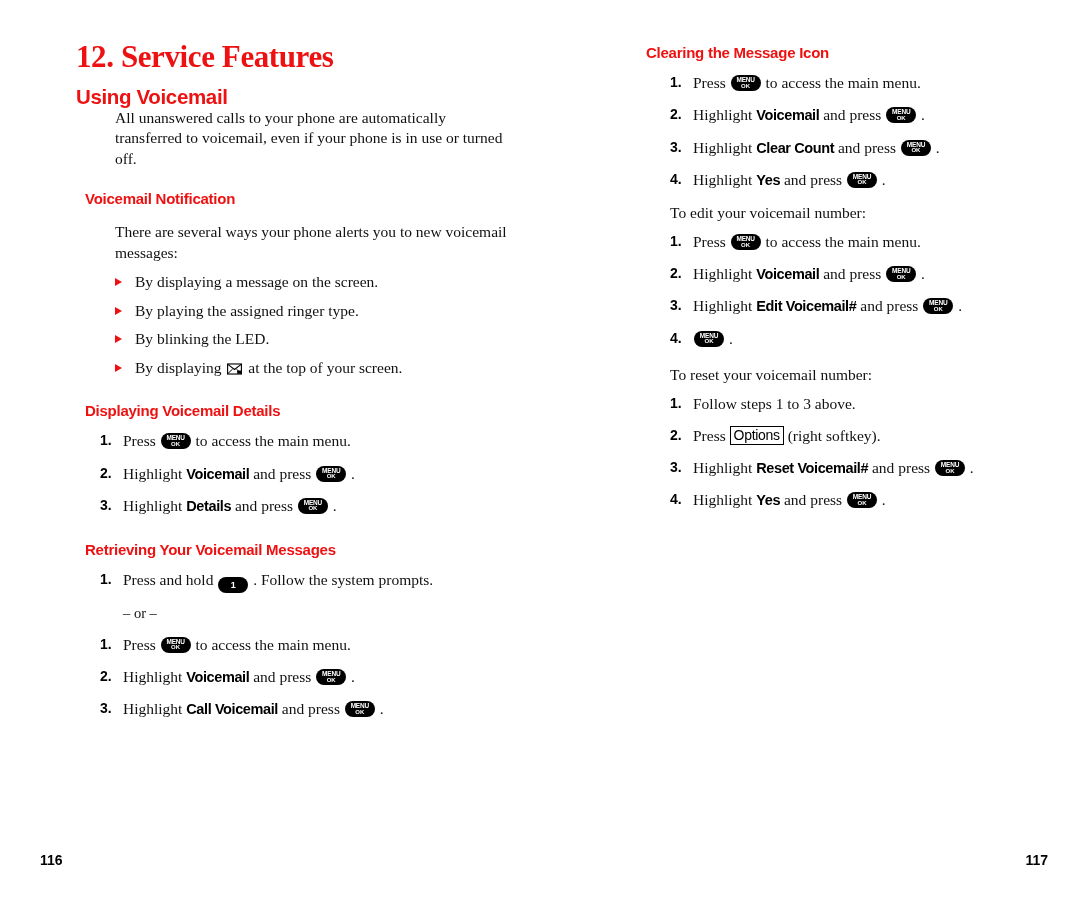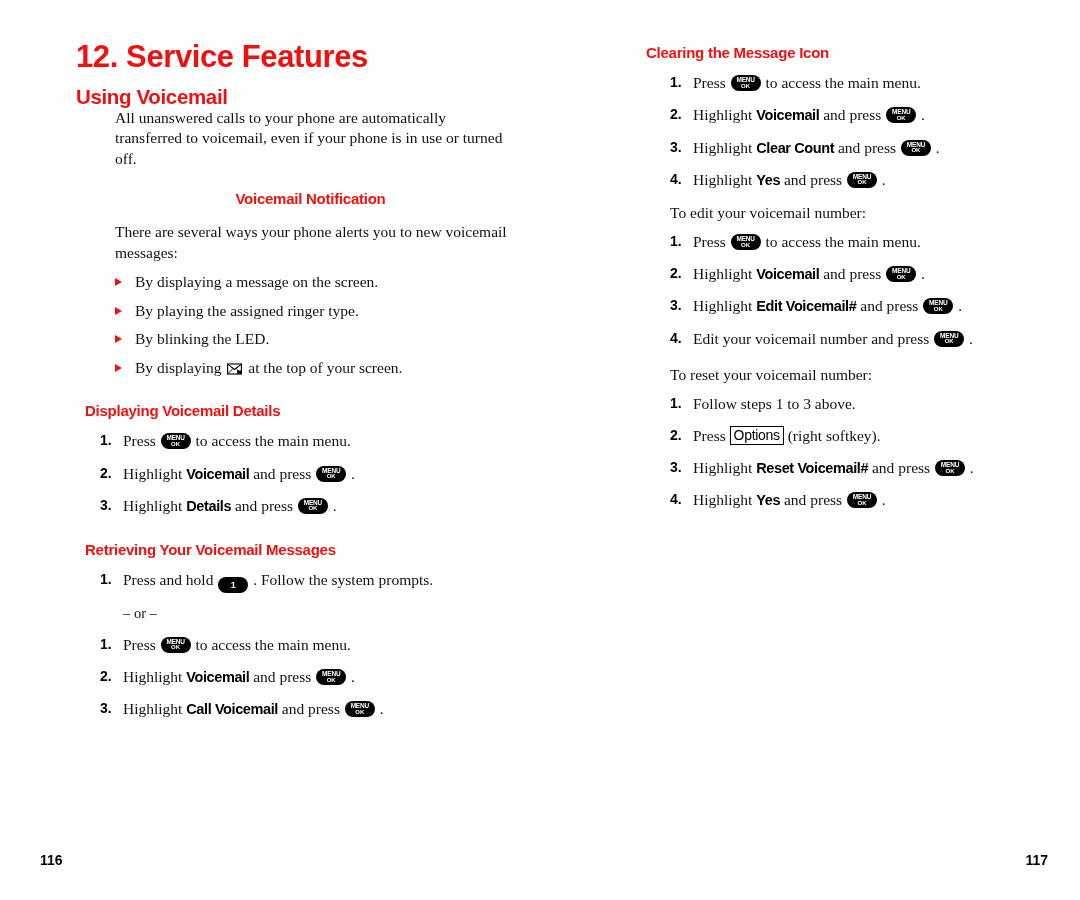--- a/index.html
+++ b/index.html
@@ -24,21 +24,21 @@
   .col {
     position: absolute;
     top: 0;
     box-sizing: border-box;
   }
   .col-left  { left: 76px;  width: 460px; }
   .col-right { left: 620px; width: 450px; margin-left: 26px; }
 
   
   .chapter-title {
-    font-family: Liberation Sans, sans-serif;
+    font-family: Liberation Serif, serif;
     font-weight: bold;
     font-size: 31px;
     color: #ee1111;
     letter-spacing: -0.4px;
     margin: 0;
     padding-top: 41px;
     line-height: 1.05;
   }
   .h1 {
     font-family: "Liberation Sans", sans-serif;
@@ -211,21 +211,21 @@
 <div class="page">
 
   <div class="col col-left">
 
     <h1 class="chapter-title">12. Service Features</h1>
 
     <h2 class="h1">Using Voicemail</h2>
 
     <p class="para indent" style="width:400px; white-space:normal;">All unanswered calls to your phone are automatically transferred to voicemail, even if your phone is in use or turned off.</p>
 
-    <h3 class="h2 indent" style="margin-top:21px;text-align:center;">Voicemail Notification</h3>
+    <h3 class="h2 indent" style="margin-top:21px;">Voicemail Notification</h3>
 
     <p class="para indent" style="margin-top:15px; width:400px; white-space:normal;">There are several ways your phone alerts you to new voicemail messages:</p>
 
     <ul class="bullets">
       <li>
         <span class="bullet-arrow"></span>
         <span>By displaying a message on the screen.</span>
       </li>
       <li>
         <span class="bullet-arrow"></span>
@@ -407,21 +407,20 @@
         <span class="mi">Edit Voicemail#</span>
         <span>and press</span>
         <span class="key key-menu">
           <span class="l1">MENU</span>
           <span class="l2">OK</span>
         </span>
         <span>.</span>
       </li>
       <li>
         <span class="num">4.</span>
-        <span>Edit your voicemail number and press</span>
         <span class="key key-menu">
           <span class="l1">MENU</span>
           <span class="l2">OK</span>
         </span>
         <span>.</span>
       </li>
     </ol>
 
     <p class="para indent-sm" style="margin-top:16px;">To reset your voicemail number:</p>
 

